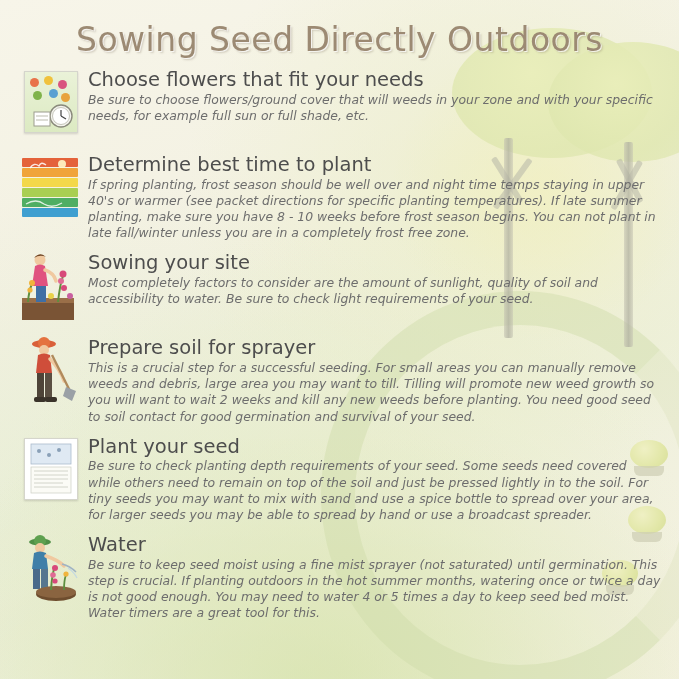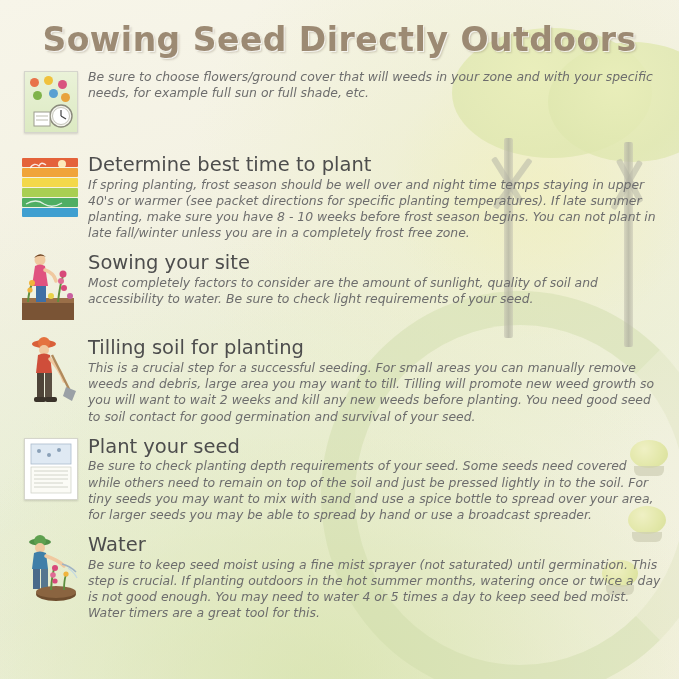--- a/index.html
+++ b/index.html
@@ -109,21 +109,21 @@
   .s2 .pot { top: 26px; width: 30px; height: 10px; }
   .s3 { left: 602px; top: 560px; width: 40px; height: 42px; }
   .s3 .ball { width: 36px; height: 27px; }
   .s3 .pot { top: 25px; width: 28px; height: 10px; }
 
   .content { position: relative; z-index: 3; padding: 16px 18px 0 18px; }
 
   .title {
     text-align: center;
     font-family: "DejaVu Sans", sans-serif;
-    font-weight: bold;
+    font-weight: normal;
     font-size: 33px;
     letter-spacing: 0.5px;
     color: #9c8a73;
     text-shadow: 1px 1px 0 rgba(255,255,255,0.75), 2px 2px 2px rgba(120,105,85,0.28);
     margin: 4px 0 8px 0;
   }
 
   .steps { margin: 0; padding: 0; }
   .step {
     display: flex;
@@ -232,20 +232,21 @@
               <circle cx="36" cy="44" r="8.5" fill="#ffffff" stroke="#b9b9ac" stroke-width="0.8"></circle>
               <line x1="36" y1="44" x2="36" y2="38" stroke="#444" stroke-width="1.2"></line>
               <line x1="36" y1="44" x2="41" y2="47" stroke="#444" stroke-width="1.2"></line>
               <rect x="9" y="40" width="16" height="14" fill="#ffffff" stroke="#9c9c8e" stroke-width="1"></rect>
               <line x1="11" y1="44" x2="23" y2="44" stroke="#b3b3a4" stroke-width="0.9"></line>
               <line x1="11" y1="48" x2="23" y2="48" stroke="#b3b3a4" stroke-width="0.9"></line>
             </svg>
           </div>
         </div>
         <div class="step-text">
+          <p class="step-title">Choose flowers that fit your needs</p>
           <p class="step-body">Be sure to choose flowers/ground cover  that will weeds in your zone and with your specific needs, for example full sun or full shade, etc.</p>
         </div>
       </div>
 
       <div class="step">
         <div class="step-icon">
           <div class="stripes">
             <div style="background:#e4623a;"></div>
             <div style="background:#f0a43a;"></div>
             <div style="background:#f3d84a;"></div>
@@ -304,21 +305,21 @@
             <rect x="19" y="38" width="7" height="26" fill="#4e4438"></rect>
             <rect x="27" y="38" width="7" height="26" fill="#5a4f42"></rect>
             <rect x="16" y="62" width="12" height="5" rx="2" fill="#3a332a"></rect>
             <rect x="27" y="62" width="12" height="5" rx="2" fill="#3a332a"></rect>
             <path d="M32 24 q10 10 14 22" stroke="#f0c9a0" stroke-width="3.5" fill="none" stroke-linecap="round"></path>
             <line x1="34" y1="20" x2="52" y2="56" stroke="#b08a5c" stroke-width="2.4"></line>
             <path d="M48 52 l10 4 l-4 10 l-9 -5z" fill="#9aa0a6"></path>
           </svg>
         </div>
         <div class="step-text">
-          <p class="step-title">Tilling soil for planting</p>
+          <p class="step-title">Prepare soil for sprayer</p>
           <p class="step-body">This is a crucial step for a successful seeding. For small areas you can manually remove weeds and debris, large area you may want to till. Tilling will promote new weed growth so you will want to wait 2 weeks and kill any new weeds before planting. You need good seed to soil contact for good germination and survival of your seed.</p>
         </div>
       </div>
 
       <div class="step">
         <div class="step-icon">
           <div class="icon-frame" style="background:#ffffff;">
             <svg class="icon-svg" viewBox="0 0 52 60" preserveAspectRatio="none" style="width:52px;height:60px;" aria-hidden="true">
               <rect x="0" y="0" width="52" height="60" fill="#ffffff"></rect>
               <rect x="6" y="5" width="40" height="20" fill="#dfe9f3" stroke="#aabbcc" stroke-width="0.8"></rect>

